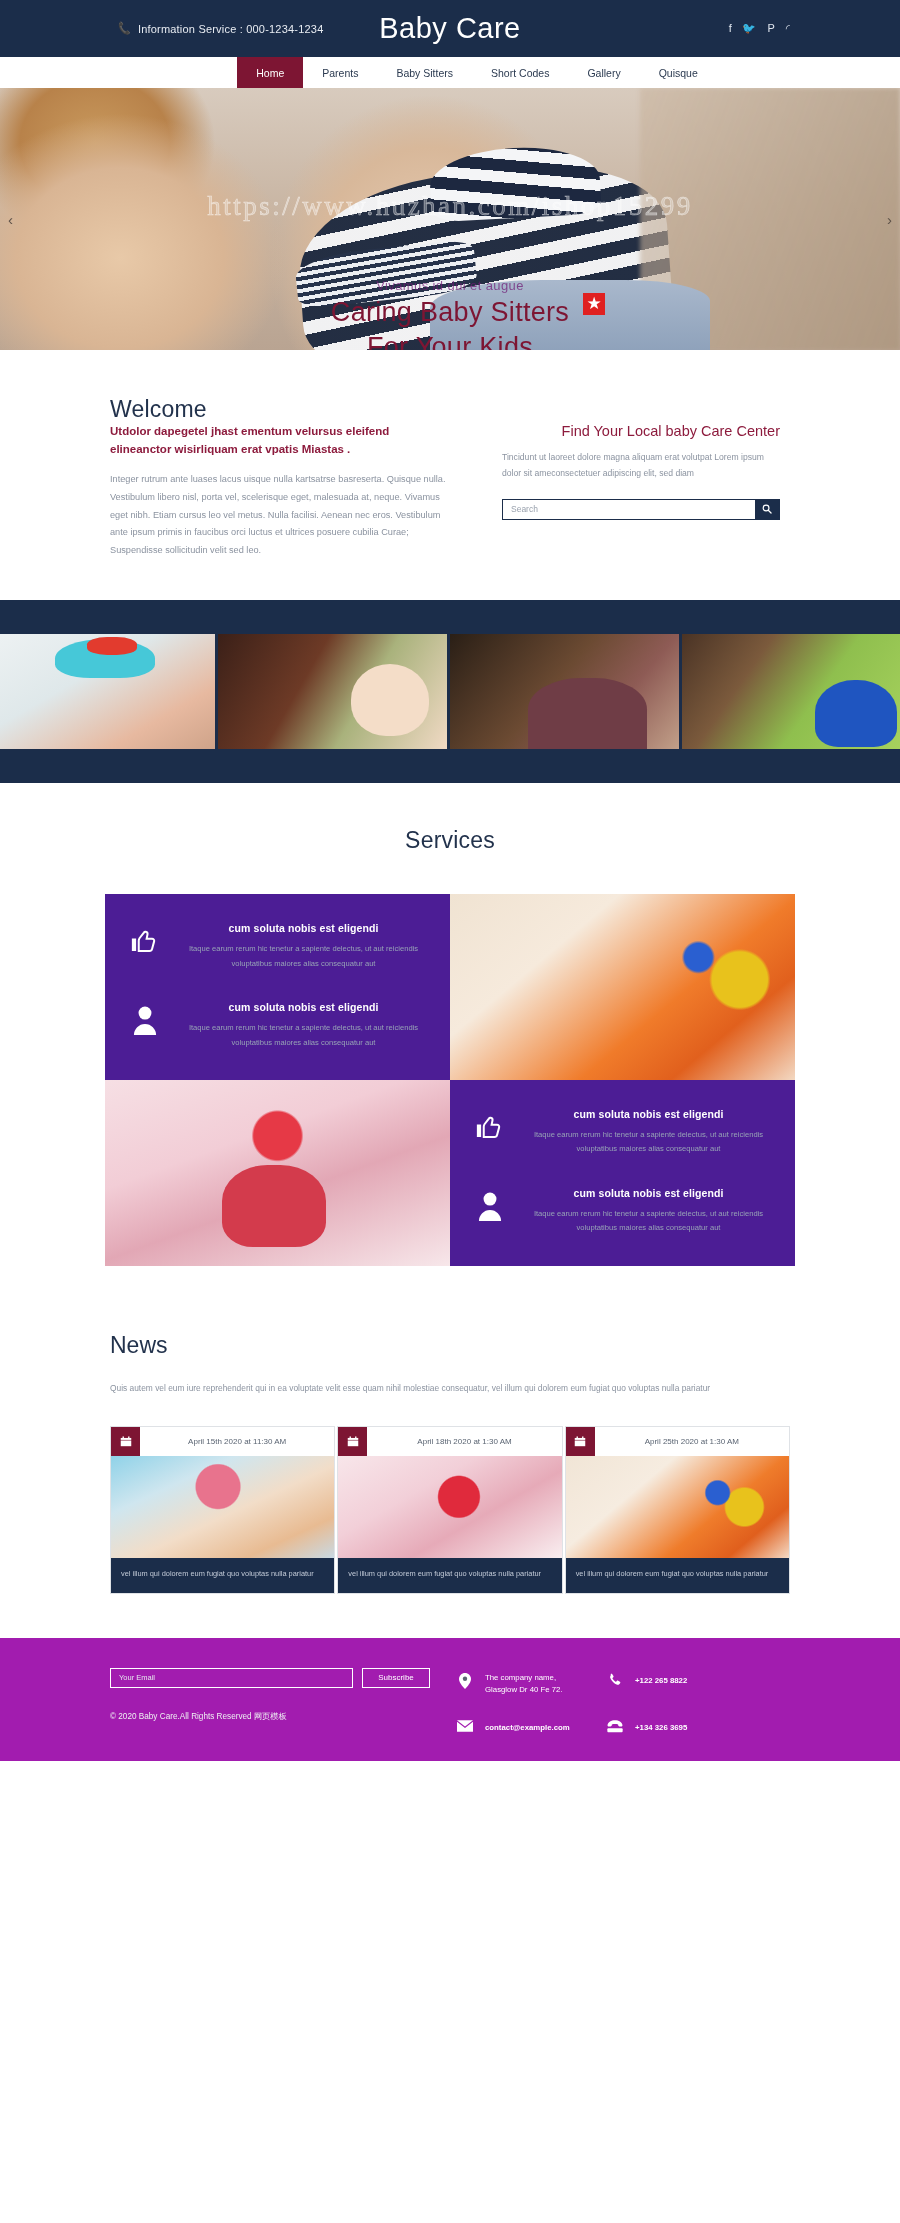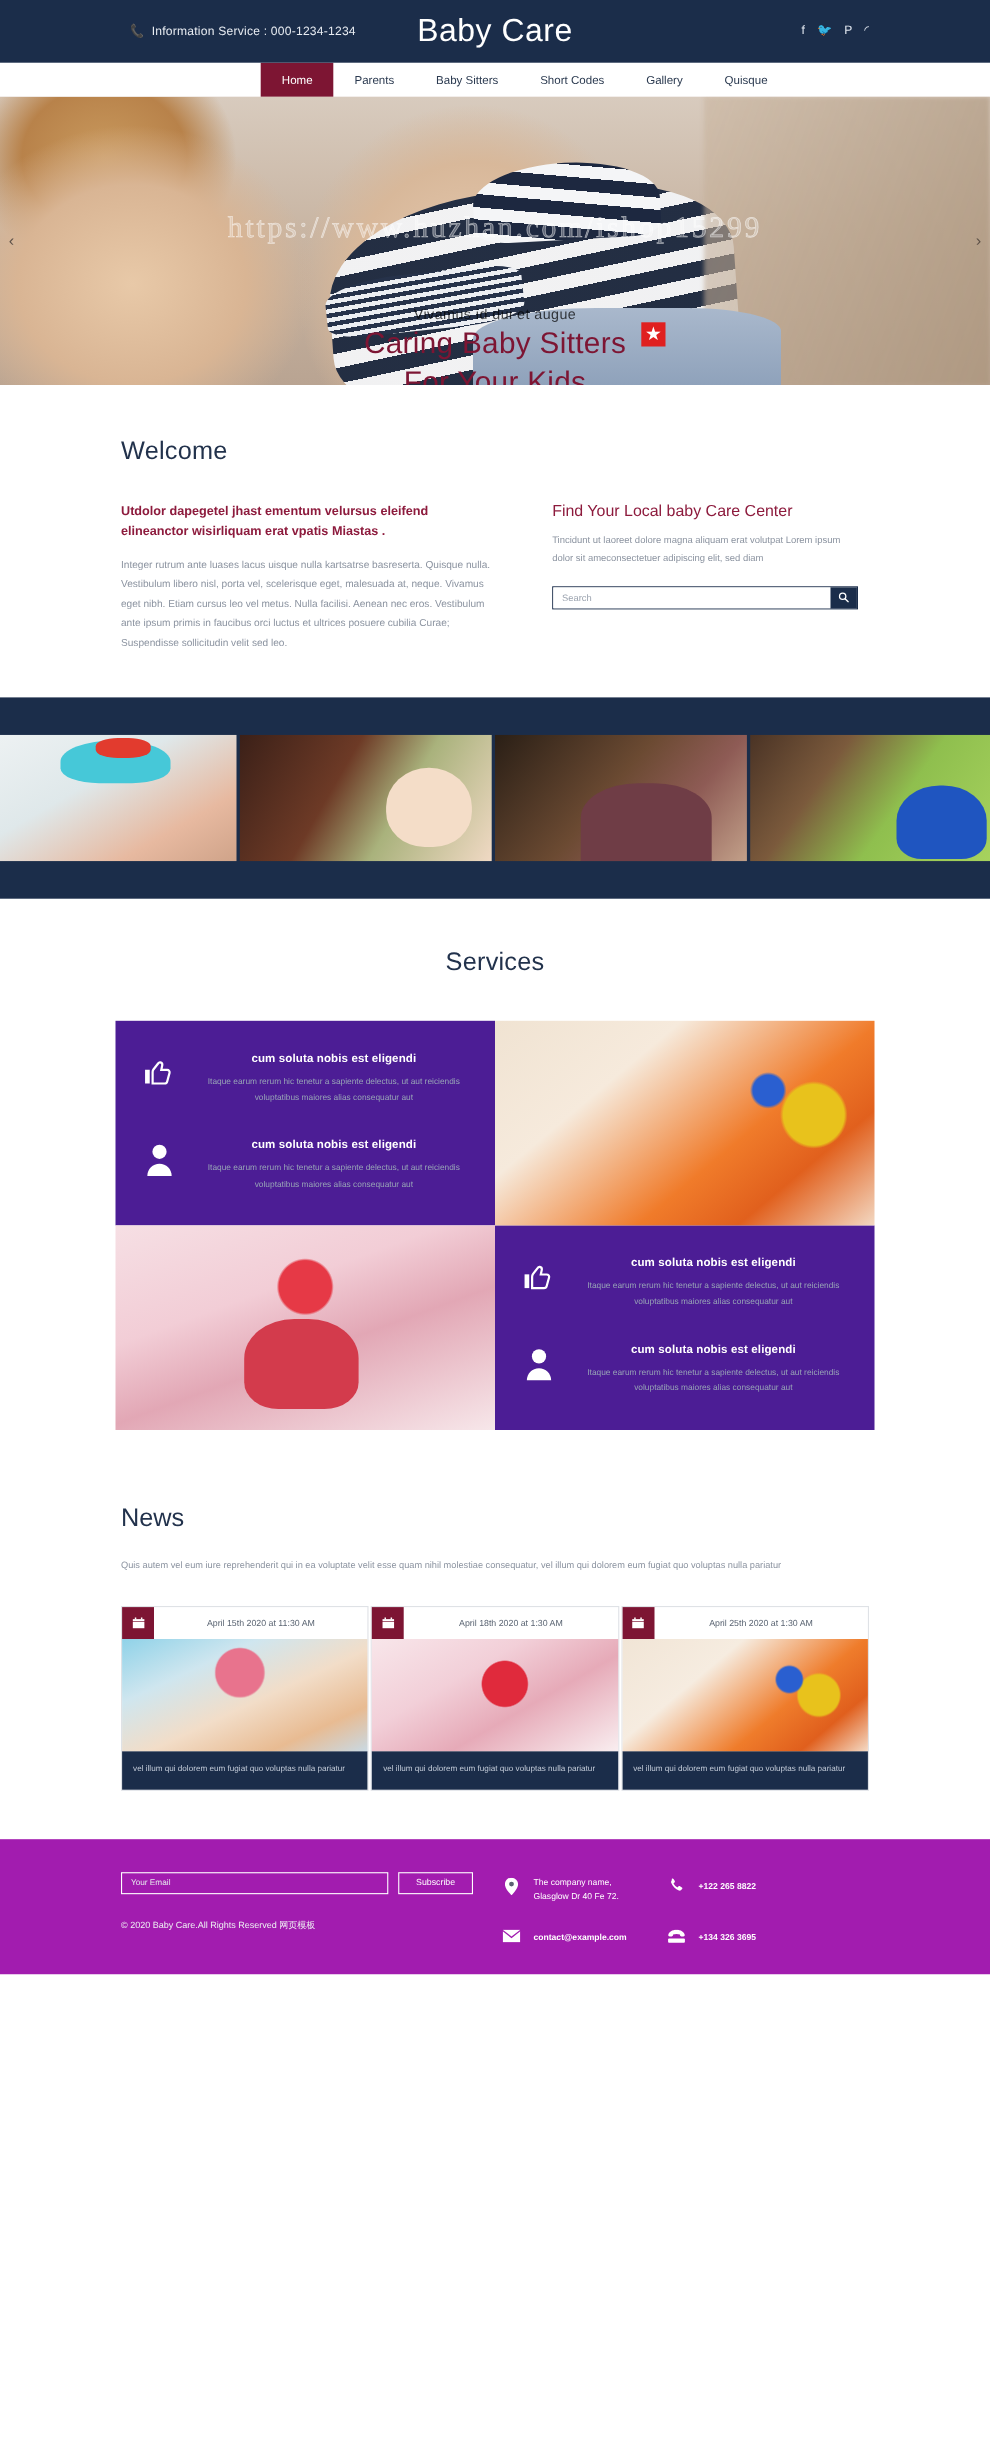--- a/index.html
+++ b/index.html
@@ -117,21 +117,21 @@
     letter-spacing:2.5px;
     color:rgba(255,255,255,.30);
     -webkit-text-stroke:.6px rgba(255,255,255,.55);
     pointer-events:none;
     white-space:nowrap;
   }
   .hero-caption {
     position:absolute; left:0; right:0; top:190px; text-align:center;
   }
   .hero-sub {
-    font-size:13px; color:#000000; opacity:.72; letter-spacing:.4px;
+    font-size:13px; color:#701a75; opacity:.72; letter-spacing:.4px;
     margin-bottom:2px;
   }
   .hero-title {
     font-size:27px; line-height:1.28; color:#7d1533; font-weight:400;
     letter-spacing:.3px;
   }
   .hero-flag {
     position:absolute; left:583px; top:205px; width:22px; height:22px;
     background:#e02020;
   }
@@ -144,32 +144,32 @@
     color:#5d5148; font-size:15px; cursor:pointer; user-select:none;
   }
   .hero-arrow.left { left:8px; }
   .hero-arrow.right { right:8px; }
 
   
   .welcome { padding:46px 110px 40px 110px; }
   .section-h {
     font-size:23px; font-weight:400; color:#22324c; letter-spacing:.2px;
   }
-  .welcome-cols { display:flex; gap:52px; margin-top:34px; }
+  .welcome-cols { display:flex; gap:52px; }
   .w-left { width:340px; }
   .w-right { width:278px; }
   .w-lead {
     color:#8d1b3d; font-weight:bold; font-size:11.5px; line-height:1.55;
     margin-bottom:12px;
   }
   .w-body {
     color:#8b93a0; font-size:9.2px; line-height:1.95;
   }
   .w-right h3 {
-    color:#8d1b3d; font-size:14.5px; font-weight:400; margin-bottom:11px;
+    color:#8d1b3d; font-size:14.5px; font-weight:400; margin-bottom:11px;text-align:right;
   }
   .w-right p { color:#8b93a0; font-size:8.6px; line-height:1.85; }
   .searchbar {
     display:flex; align-items:stretch; margin-top:17px;
     border:1px solid #1b2d4a; height:21px; width:100%;
   }
   .searchbar input {
     flex:1; border:0; outline:0; padding:0 8px;
     font-size:8.5px; color:#6d7684;
     font-family:"Liberation Sans", sans-serif;

